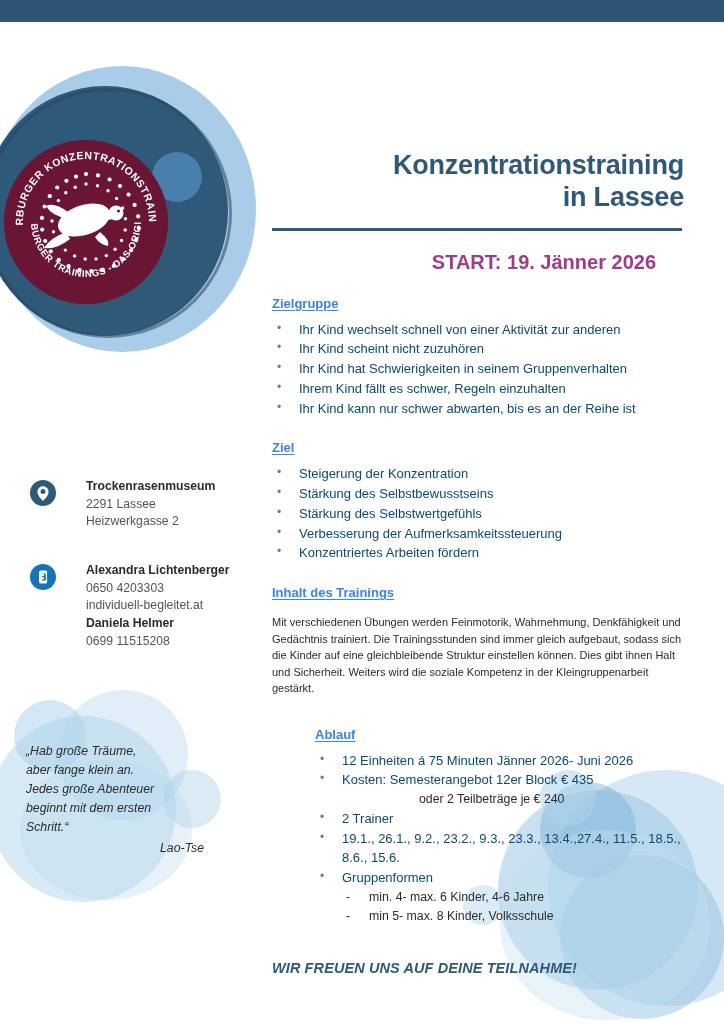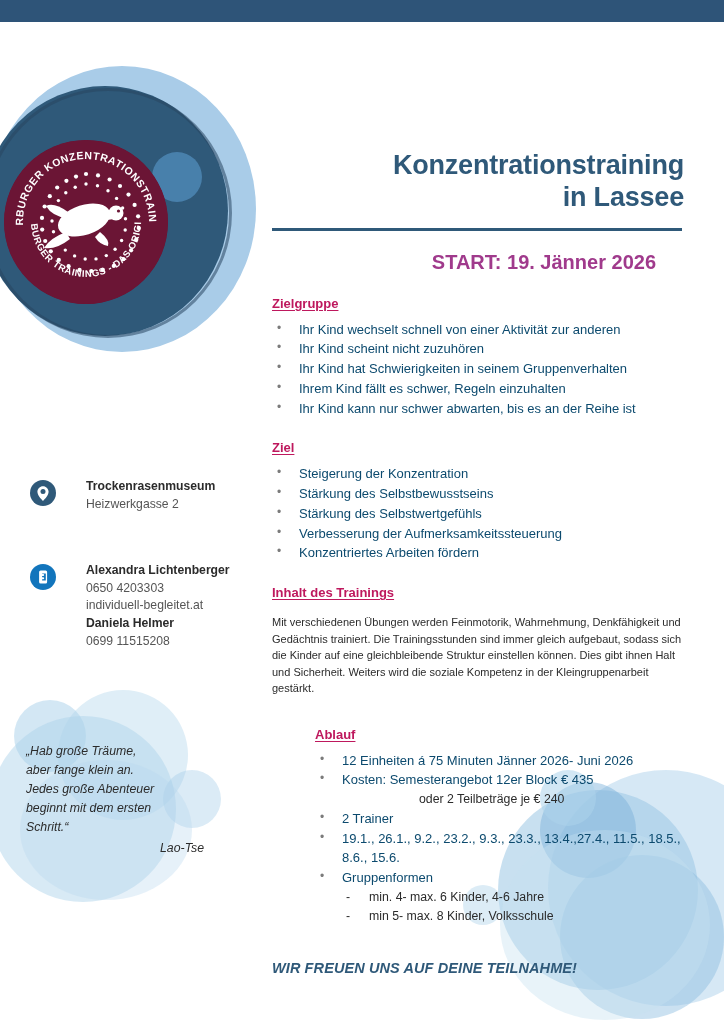--- a/index.html
+++ b/index.html
@@ -119,21 +119,21 @@
     text-align: right;
     color: #A03A8C;
     font-size: 20px;
     font-weight: bold;
     padding-right: 28px;
   }
 
   
   .section { margin-top: 22px; }
   .sec-head {
-    color: #be185d;
+    color: #3b82f6;
     font-size: 13px;
     font-weight: bold;
     text-decoration: underline;
     text-underline-offset: 2px;
     margin-bottom: 9px;
   }
   ul.bullets {
     list-style: none;
     margin: 0;
     padding: 0;
@@ -416,20 +416,21 @@
 
   <div class="contact-block contact-1">
     <div class="cicon pin">
       <svg width="26" height="26" viewBox="0 0 26 26" aria-hidden="true">
         <path d="M13 6.2 c-3.1 0-5.6 2.5-5.6 5.6 0 4.1 5.6 9.2 5.6 9.2 s5.6-5.1 5.6-9.2 c0-3.1-2.5-5.6-5.6-5.6 z" fill="#ffffff"></path>
         <circle cx="13" cy="11.6" r="2.5" fill="#2F5979"></circle>
       </svg>
     </div>
     <div class="ctext">
       <div class="strong">Trockenrasenmuseum</div>
+      <div>2291 Lassee</div>
       <div>Heizwerkgasse 2</div>
     </div>
   </div>
 
   <div class="contact-block contact-2">
     <div class="cicon phone">
       <svg width="26" height="26" viewBox="0 0 26 26" aria-hidden="true">
         <path d="M10.6 6.4 h5.0 a1.5 1.5 0 0 1 1.5 1.5 v10.2 a1.5 1.5 0 0 1 -1.5 1.5 h-5.0 a1.5 1.5 0 0 1 -1.5 -1.5 v-10.2 a1.5 1.5 0 0 1 1.5 -1.5 z" fill="#ffffff"></path>
         <path d="M12.2 9.4 h3.6 v7.2 h-3.6 a1.3 1.3 0 0 1 0 -1.3 h1.0 a1.0 1.0 0 0 0 0 -2.0 h-1.0 a1.3 1.3 0 0 1 0 -1.3 h1.0 a1.0 1.0 0 0 0 0 -2.0 h-1.0 z" fill="#1275BC"></path>
       </svg>

